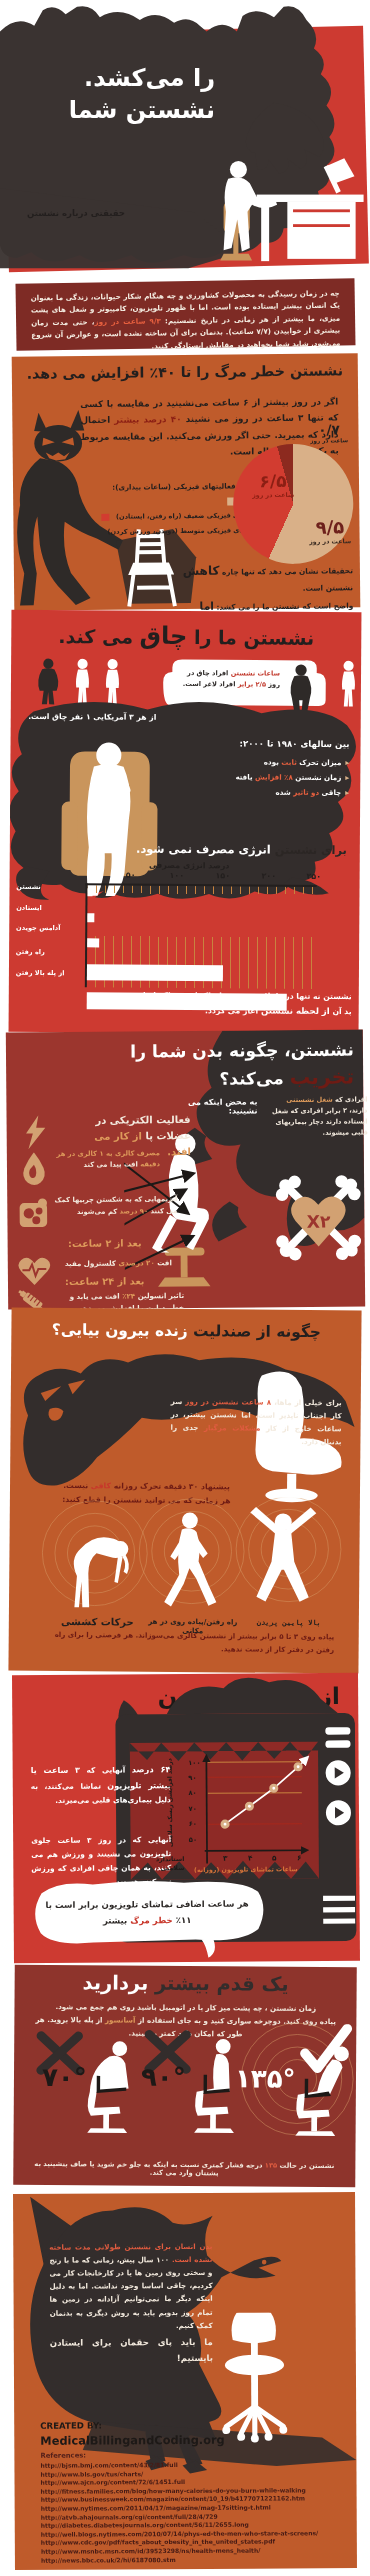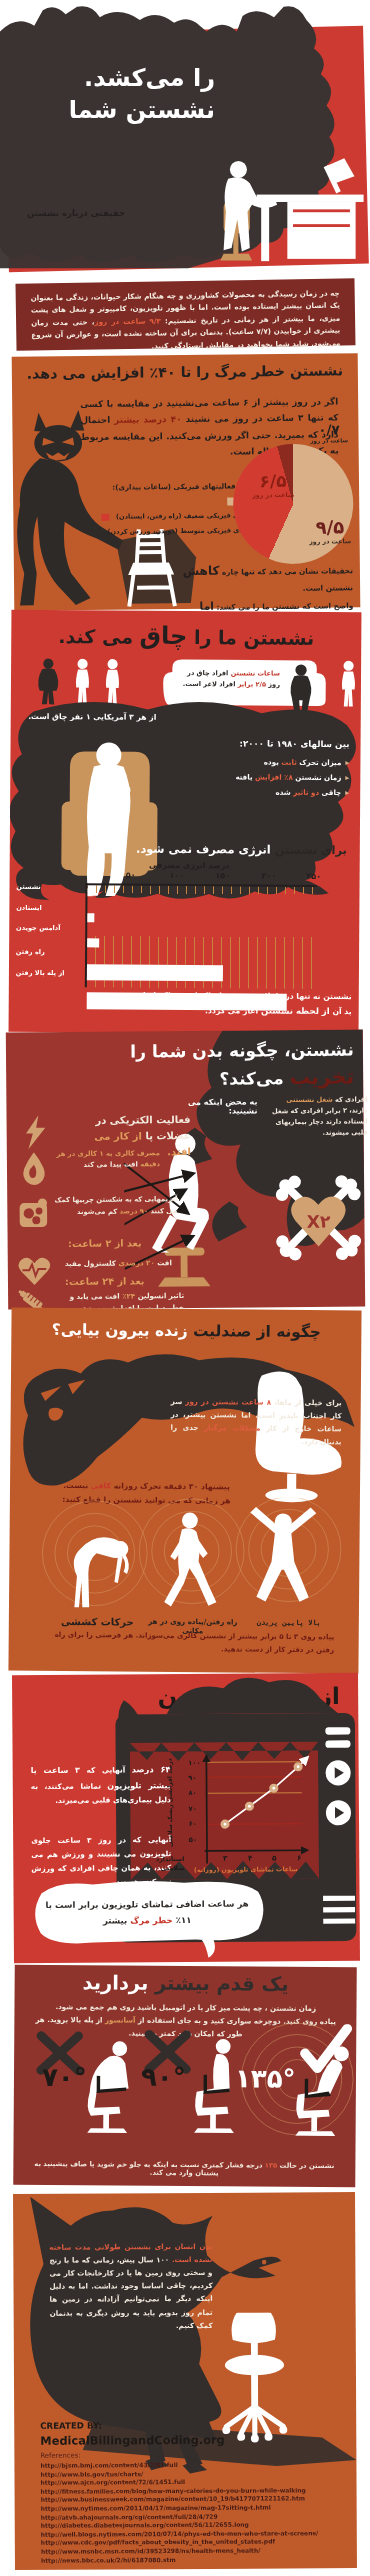--- a/index.html
+++ b/index.html
@@ -596,20 +596,21 @@
       <path fill="#332d2c" d="M250,405 L265,470 L240,475 L230,420 Z"></path>
       <path fill="#332d2c" d="M300,415 L330,475 L305,482 L285,430 Z"></path>
       <path fill="#332d2c" d="M230,470 L250,462 L270,478 L240,486 Z"></path>
       <path fill="#332d2c" d="M295,478 L318,470 L338,486 L308,492 Z"></path>
       <path fill="#332d2c" opacity="0.9" d="M140,400 L540,430 L600,470 L460,480 L120,450 Z"></path>
       <circle cx="440" cy="122" r="4" fill="#bf5b2b"></circle>
     </svg>
 
     <div class="rtl right" style="position:absolute;left:36px;top:47px;width:163px;font-size:7.1px;font-weight:bold;line-height:1.85;color:#f2e9dd;text-align:justify;">
       <span style="color:#e05c40">بدن انسان برای نشستن طولانی مدت ساخته نشده است.</span><span> ۱۰۰ سال پیش، زمانی که ما با رنج و سختی روی زمین ها یا در کارخانجات کار می کردیم، چاقی اساسا وجود نداشت. اما به دلیل اینکه دیگر ما نمی‌توانیم آزادانه در زمین ها تمام روز بدویم باید به روش دیگری به بدنمان کمک کنیم. </span>
+      <div style="font-size:8.6px;margin-top:3.4px;">ما باید پای حقمان برای ایستادن بایستیم!</div>
     </div>
 
     <svg class="abs" style="left:197px;top:120px;" width="86" height="131" viewBox="0 0 150 230">
       <path d="M45,0 Q75,-8 105,0 Q118,20 112,48 Q75,60 38,48 Q32,20 45,0 Z" fill="#fff"></path>
       <rect x="70" y="50" width="12" height="28" fill="#fff"></rect>
       <ellipse cx="76" cy="92" rx="52" ry="18" fill="#fff"></ellipse>
       <rect x="70" y="105" width="12" height="60" fill="#fff"></rect>
       <g stroke="#fff" stroke-width="9" stroke-linecap="round">
         <line x1="76" y1="165" x2="26" y2="200"></line>
         <line x1="76" y1="165" x2="126" y2="200"></line>
@@ -620,21 +621,21 @@
       <circle cx="26" cy="206" r="7" fill="#fff"></circle>
         <circle cx="126" cy="206" r="7" fill="#fff"></circle>
       <circle cx="52" cy="218" r="7" fill="#fff"></circle>
         <circle cx="100" cy="218" r="7" fill="#fff"></circle>
       <circle cx="76" cy="221" r="7" fill="#fff"></circle>
     </svg>
 
     <div class="b" style="position:absolute;left:26px;top:227px;font-size:8.6px;color:#1d1917;">CREATED BY:</div>
     <div class="b" style="position:absolute;left:26px;top:240px;font-size:11.4px;color:#1d1917;">MedicalBillingandCoding.org</div>
 
-    <div style="position:absolute;left:26px;top:258px;font-size:6.8px;font-weight:normal;color:#54201a;">References:</div>
+    <div style="position:absolute;left:26px;top:258px;font-size:6.8px;font-weight:bold;color:#54201a;">References:</div>
     <div style="position:absolute;left:26px;top:268px;width:308px;font-size:6px;font-weight:bold;color:#471b15;line-height:8.6px;">
       <div>http://bjsm.bmj.com/content/43/2/81.full</div>
       <div>http://www.bls.gov/tus/charts/</div>
       <div>http://www.ajcn.org/content/72/6/1451.full</div>
       <div>http://fitness.families.com/blog/how-many-calories-do-you-burn-while-walking</div>
       <div>http://www.businessweek.com/magazine/content/10_19/b4177071221162.htm</div>
       <div>http://www.nytimes.com/2011/04/17/magazine/mag-17sitting-t.html</div>
       <div>http://atvb.ahajournals.org/cgi/content/full/28/4/729</div>
       <div>http://diabetes.diabetesjournals.org/content/56/11/2655.long</div>
       <div>http://well.blogs.nytimes.com/2010/07/14/phys-ed-the-men-who-stare-at-screens/</div>

